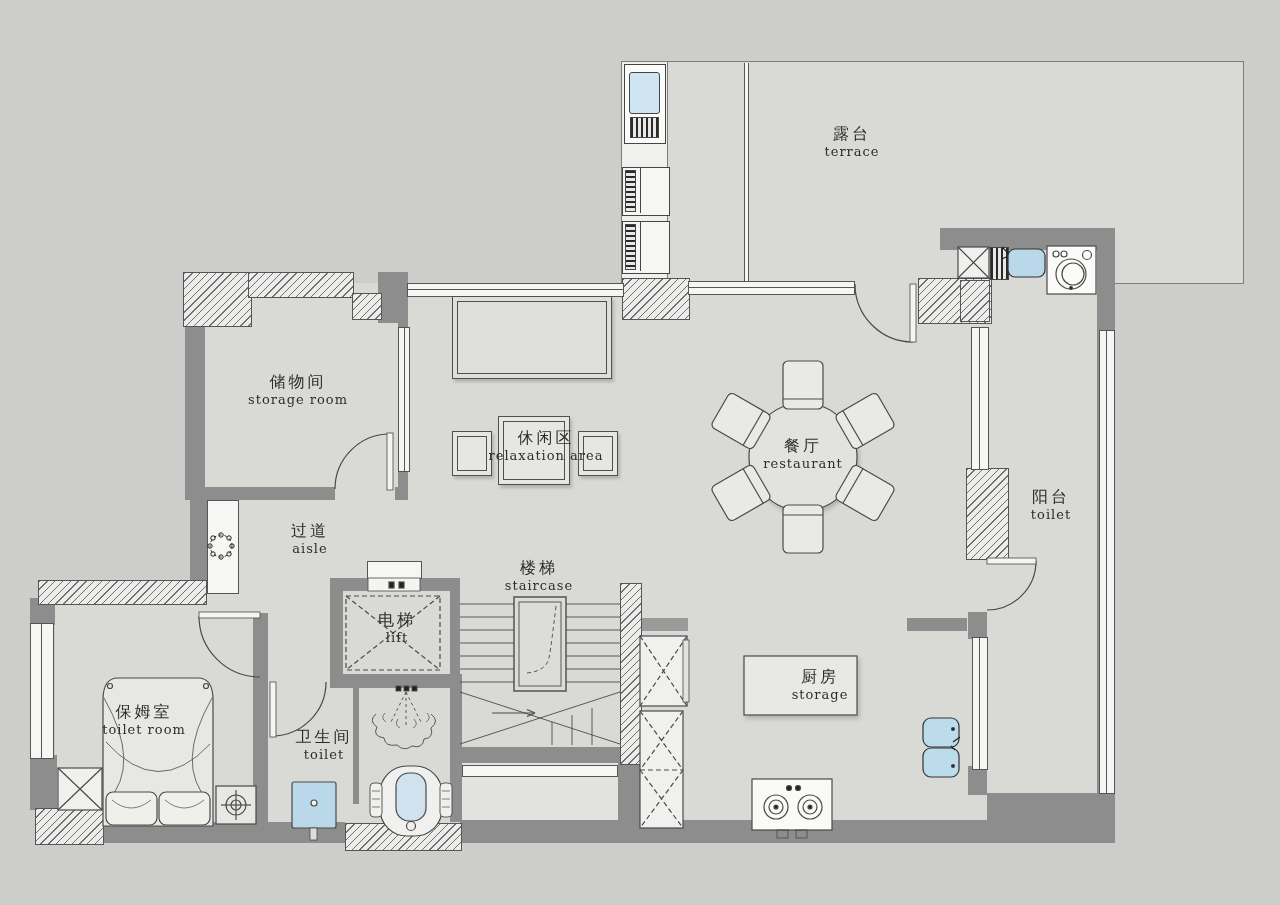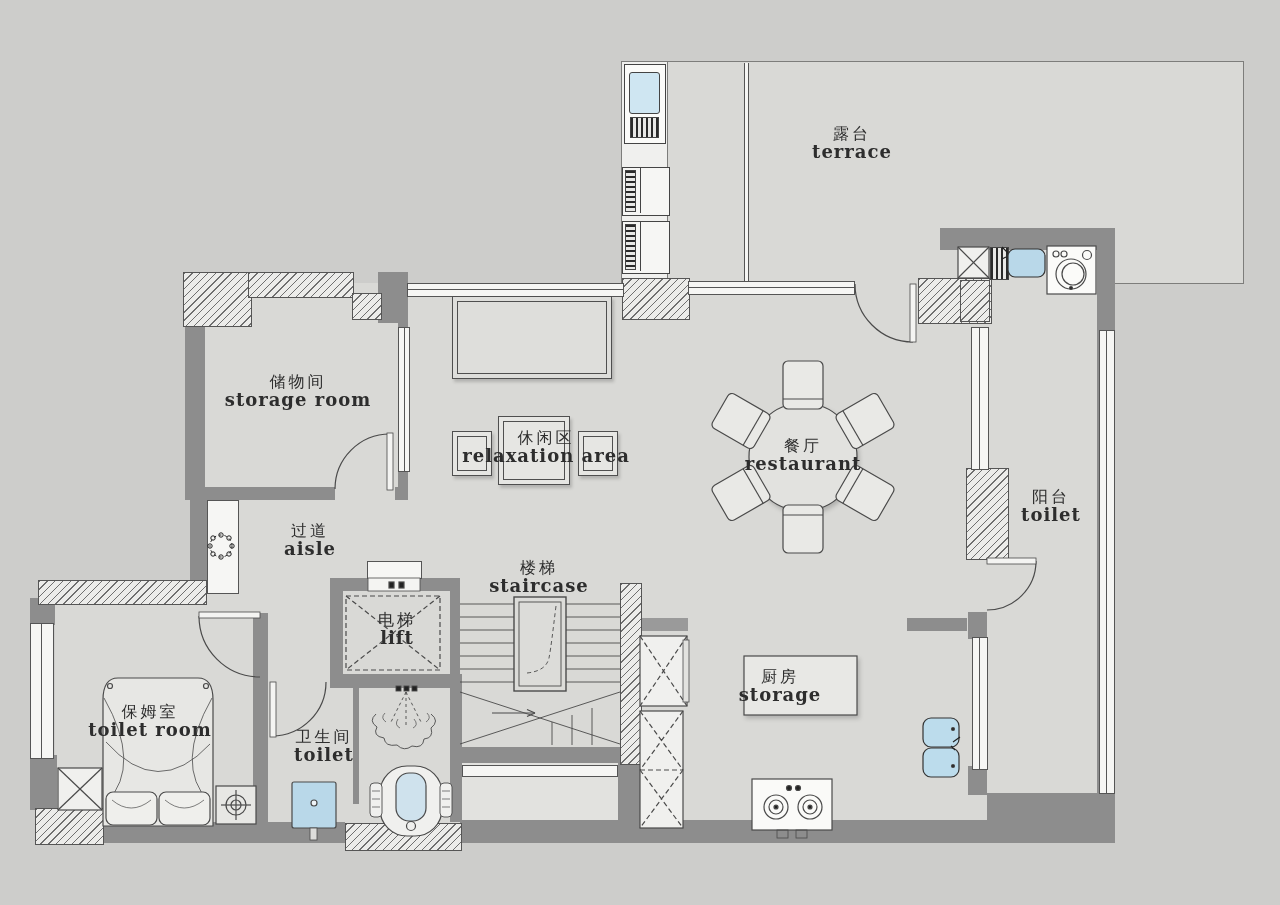--- a/index.html
+++ b/index.html
@@ -16,21 +16,21 @@
   .win{position:absolute;background:#f6f6f4;border:1px solid #555;}
   .win-h::after{content:'';position:absolute;left:0;right:0;top:45%;border-top:1px solid #555;}
   .win-v::after{content:'';position:absolute;top:0;bottom:0;left:45%;border-left:1px solid #555;}
   .nb::after{display:none;}
   .tbl{position:absolute;background:#e6e6e3;border:1.5px solid #4f4f4f;box-shadow:2px 3px 3px rgba(0,0,0,.18);}
   .tbl::after{content:'';position:absolute;inset:4px;border:1px solid #4f4f4f;}
   .stripesV{position:absolute;background:repeating-linear-gradient(90deg,#2a2a2a 0 2px,#e8e8e6 2px 5px);border:1px solid #444;}
   .stripesH{position:absolute;background:repeating-linear-gradient(180deg,#2a2a2a 0 2px,#e8e8e6 2px 5px);border:1px solid #444;}
   .rlabel{position:absolute;transform:translateX(-50%);text-align:center;color:#2d2d2d;white-space:nowrap;}
   .rlabel .zh{font-size:16px;line-height:19px;letter-spacing:3px;font-family:"DejaVu Sans",sans-serif;}
-  .rlabel .en{font-size:18px;line-height:17px;font-weight:bold;letter-spacing:1px;font-family:"DejaVu Serif",serif;}
+  .rlabel .en{font-size:13px;line-height:17px;font-weight:normal;letter-spacing:1px;font-family:"DejaVu Serif",serif;}
   svg.overlay{position:absolute;left:0;top:0;pointer-events:none;}
   .shadow{filter:drop-shadow(2px 3px 2px rgba(0,0,0,.18));}
 </style>
 </head>
 <body>
 
 <div class="plan">
 
   <div class="floor white-strip floor-outlined" style="left:622px;top:62px;width:48px;height:221px"></div>
   <div class="floor floor-outlined" style="left:668px;top:62px;width:575px;height:221px"></div>
@@ -340,26 +340,26 @@
     <div class="en">aisle</div>
   </div>
   <div class="rlabel" style="left:539px;top:558px">
     <div class="zh">楼梯</div>
     <div class="en">staircase</div>
   </div>
   <div class="rlabel" style="left:397px;top:610px">
     <div class="zh">电梯</div>
     <div class="en">lift</div>
   </div>
-  <div class="rlabel" style="left:150px;top:702px">
+  <div class="rlabel" style="left:144px;top:702px">
     <div class="zh">保姆室</div>
     <div class="en">toilet room</div>
   </div>
   <div class="rlabel" style="left:324px;top:727px">
     <div class="zh">卫生间</div>
     <div class="en">toilet</div>
   </div>
-  <div class="rlabel" style="left:780px;top:667px">
+  <div class="rlabel" style="left:820px;top:667px">
     <div class="zh">厨房</div>
     <div class="en">storage</div>
   </div>
 
 </div>
 
 </body></html>

